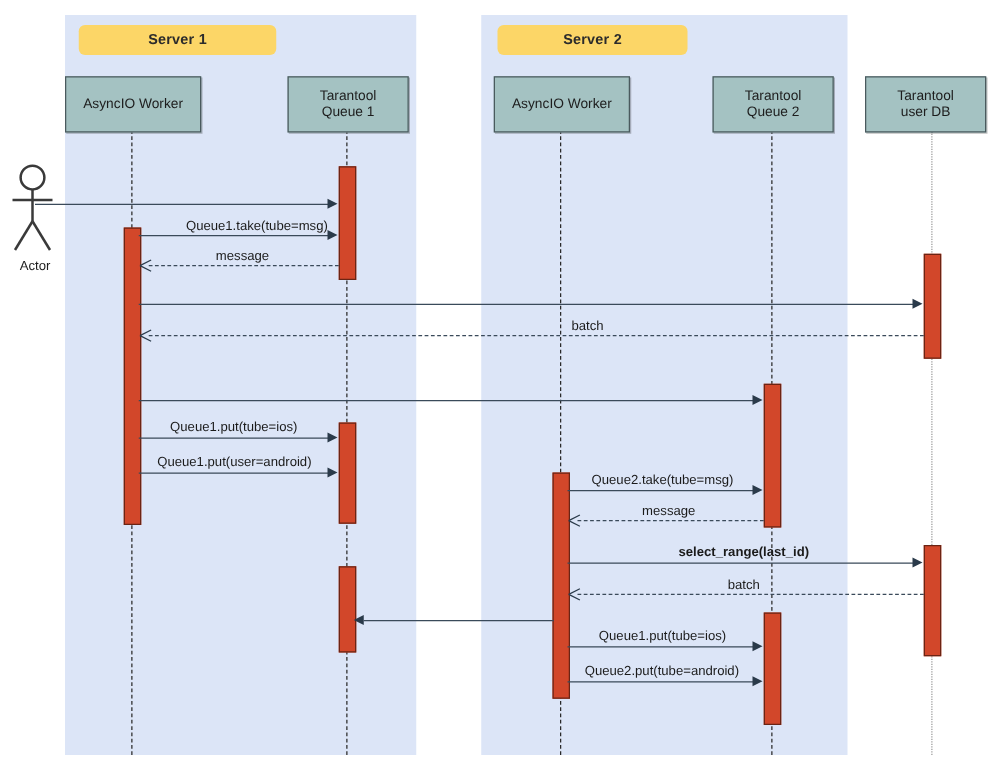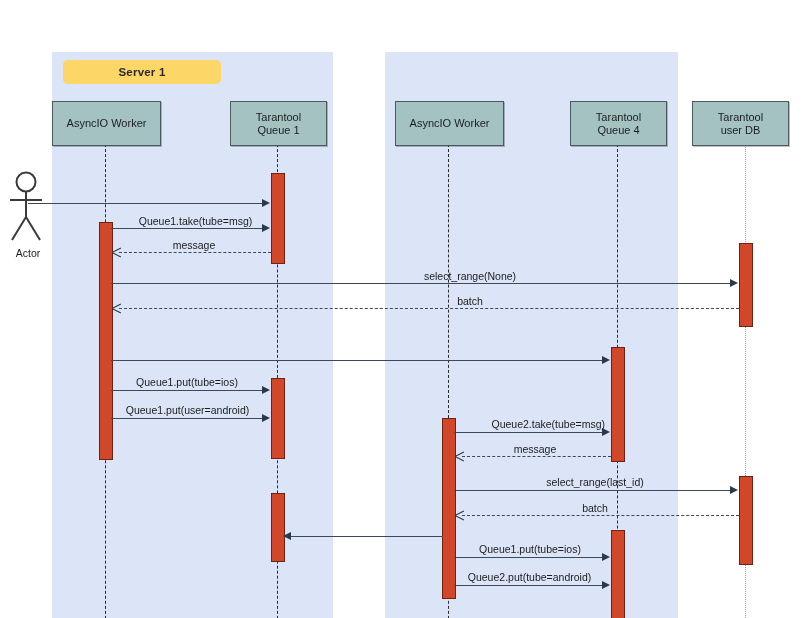--- a/index.html
+++ b/index.html
@@ -1,19 +1,19 @@
 <!DOCTYPE html>
 <html><head>
 <meta charset="utf-8">
 <style>
   html,body{margin:0;padding:0;background:#ffffff;}
   body{width:804px;height:618px;position:relative;overflow:hidden;
        font-family:"Liberation Sans","DejaVu Sans",sans-serif;
        -webkit-font-smoothing:antialiased;}
-  #stage{position:absolute;left:0;top:0;width:804px;height:504px;margin-top:40px;}
+  #stage{position:absolute;left:0;top:0;width:804px;height:504px;}
 
   
   .panel{position:absolute;background:#dce5f7;}
 
   
   .grouptitle{position:absolute;background:#fcd667;border-radius:5px;
               display:flex;align-items:center;justify-content:center;
               font-size:11.5px;font-weight:bold;color:#2b2b2b;letter-spacing:.2px;}
 
   
@@ -54,20 +54,23 @@
 <body>
 
 <div id="stage">
 
   <div class="panel" style="left:52px;top:12px;width:281px;height:592px;"></div>
   <div class="panel" style="left:385px;top:12px;width:293px;height:592px;"></div>
 
   <div class="grouptitle" style="left:63px;top:20px;width:158px;height:24px;">
     <span>Server 1</span>
   </div>
+  <div class="grouptitle" style="left:398px;top:20px;width:152px;height:24px;">
+    <span>Server 2</span>
+  </div>
 
   <div class="lifeline" style="left:105px;top:104px;height:500px;"></div>
   <div class="lifeline" style="left:277px;top:104px;height:500px;"></div>
   <div class="lifeline" style="left:448px;top:104px;height:500px;"></div>
   <div class="lifeline" style="left:617px;top:104px;height:500px;"></div>
   <div class="lifeline light" style="left:745px;top:104px;height:500px;"></div>
 
   <div class="participant" style="left:52px;top:61px;width:107px;height:43px;">
     <span>AsyncIO Worker</span>
   </div>
@@ -76,21 +79,21 @@
     <span>Tarantool</span>
     <span>Queue 1</span>
   </div>
 
   <div class="participant" style="left:395px;top:61px;width:107px;height:43px;">
     <span>AsyncIO Worker</span>
   </div>
 
   <div class="participant" style="left:570px;top:61px;width:95px;height:43px;flex-direction:column;">
     <span>Tarantool</span>
-    <span>Queue 4</span>
+    <span>Queue 2</span>
   </div>
 
   <div class="participant" style="left:692px;top:61px;width:95px;height:43px;flex-direction:column;">
     <span>Tarantool</span>
     <span>user DB</span>
   </div>
 
   <div class="actor" style="left:2px;top:130px;">
     <svg width="52" height="78" viewBox="0 0 52 78">
       <circle cx="24" cy="12" r="9.5" fill="none" stroke="#3a3a3a" stroke-width="2"></circle>
@@ -114,56 +117,55 @@
   <div class="activation" style="left:611px;top:490px;width:12px;height:88px;"></div>
 
   <div class="activation" style="left:739px;top:203px;width:12px;height:82px;"></div>
   <div class="activation" style="left:739px;top:436px;width:12px;height:87px;"></div>
 
   <div class="msg" style="left:28px;top:163px;width:235px;"></div>
   <div class="arrowhead right" style="left:262px;top:158.5px;"></div>
 
   <div class="msg" style="left:111px;top:188px;width:152px;"></div>
   <div class="arrowhead right" style="left:262px;top:183.5px;"></div>
-  <div class="msglabel" style="left:118px;top:175px;width:155px;">Queue1.take(tube=msg)</div>
+  <div class="msglabel" style="left:128px;top:175px;width:155px;">Queue1.take(tube=msg)</div>
 
   <div class="msg ret" style="left:119px;top:212px;width:152px;"></div>
   <div class="arrowhead openleft" style="left:112px;top:207.5px;"></div>
   <div class="msglabel" style="left:118px;top:199px;width:152px;">message</div>
 
   <div class="msg" style="left:111px;top:243px;width:620px;"></div>
   <div class="arrowhead right" style="left:730px;top:238.5px;"></div>
-  <div class="msglabel" style="left:320px;top:230px;width:300px;">select_range(None)</div>
 
   <div class="msg ret" style="left:119px;top:268px;width:620px;"></div>
   <div class="arrowhead openleft" style="left:112px;top:263.5px;"></div>
   <div class="msglabel" style="left:320px;top:255px;width:300px;">batch</div>
 
   <div class="msg" style="left:111px;top:320px;width:492px;"></div>
   <div class="arrowhead right" style="left:602px;top:315.5px;"></div>
 
   <div class="msg" style="left:111px;top:350px;width:152px;"></div>
   <div class="arrowhead right" style="left:262px;top:345.5px;"></div>
   <div class="msglabel" style="left:112px;top:336px;width:150px;">Queue1.put(tube=ios)</div>
 
   <div class="msg" style="left:111px;top:378px;width:152px;"></div>
   <div class="arrowhead right" style="left:262px;top:373.5px;"></div>
   <div class="msglabel" style="left:110px;top:364px;width:155px;">Queue1.put(user=android)</div>
 
   <div class="msg" style="left:454px;top:392px;width:149px;"></div>
   <div class="arrowhead right" style="left:602px;top:387.5px;"></div>
-  <div class="msglabel" style="left:455px;top:378px;width:150px;text-align:right;">Queue2.take(tube=msg)</div>
+  <div class="msglabel" style="left:455px;top:378px;width:150px;">Queue2.take(tube=msg)</div>
 
   <div class="msg ret" style="left:462px;top:416px;width:149px;"></div>
   <div class="arrowhead openleft" style="left:455px;top:411.5px;"></div>
   <div class="msglabel" style="left:460px;top:403px;width:150px;">message</div>
 
   <div class="msg" style="left:454px;top:450px;width:277px;"></div>
   <div class="arrowhead right" style="left:730px;top:445.5px;"></div>
-  <div class="msglabel" style="left:470px;top:436px;width:250px;">select_range(last_id)</div>
+  <div class="msglabel" style="left:470px;top:436px;width:250px;font-weight:bold;">select_range(last_id)</div>
 
   <div class="msg ret" style="left:462px;top:475px;width:277px;"></div>
   <div class="arrowhead openleft" style="left:455px;top:470.5px;"></div>
   <div class="msglabel" style="left:470px;top:462px;width:250px;">batch</div>
 
   <div class="msg" style="left:291px;top:496px;width:152px;"></div>
   <div class="arrowhead left" style="left:283px;top:491.5px;"></div>
 
   <div class="msg" style="left:454px;top:517px;width:149px;"></div>
   <div class="arrowhead right" style="left:602px;top:512.5px;"></div>

